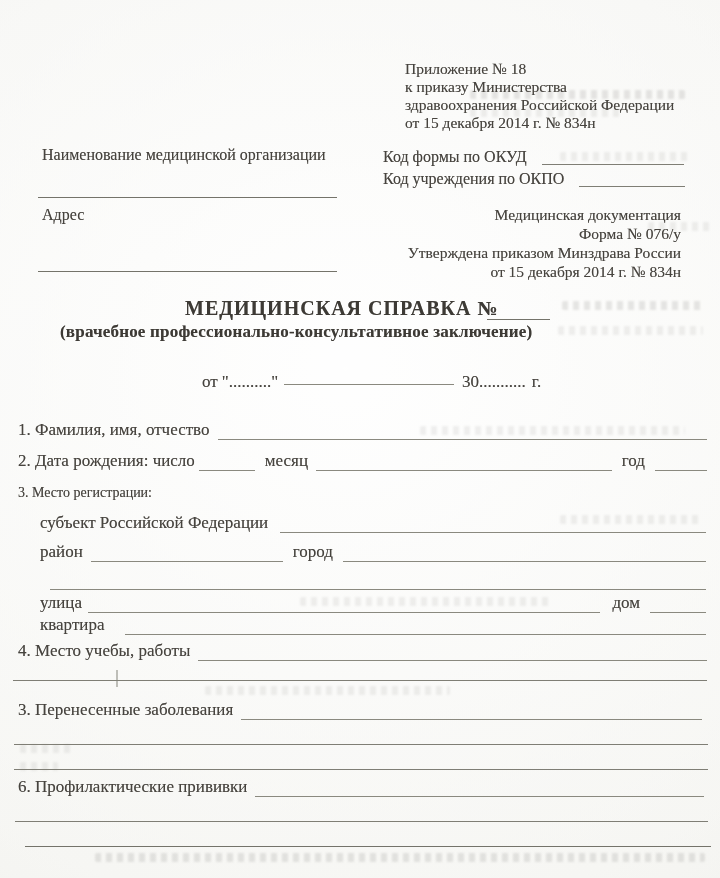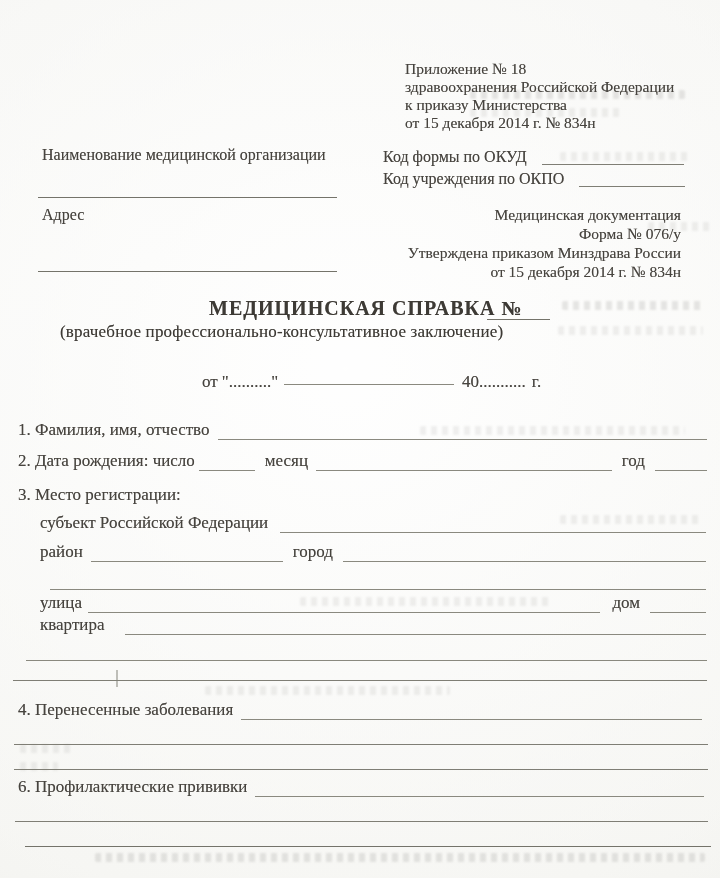--- a/index.html
+++ b/index.html
@@ -15,22 +15,22 @@
     text-shadow:0 0 .6px rgba(72,68,62,.5);
   }
 
   .abs { position:absolute; }
 
   
   .small-block { font-size:15.5px; line-height:18px; white-space:nowrap; }
   .doc-block   { font-size:15.5px; line-height:19px; text-align:center; white-space:nowrap; }
   .lbl16 { font-size:16px; white-space:nowrap; }
 
-  .title-main { font-size:20px; font-weight:bold; letter-spacing:1px; color:#3d3a35; white-space:nowrap;margin-left:24px; }
-  .title-sub  { font-size:17px; font-weight:normal; letter-spacing:.2px; color:#3d3a35; white-space:nowrap; }
+  .title-main { font-size:20px; font-weight:bold; letter-spacing:1px; color:#3d3a35; white-space:nowrap; }
+  .title-sub  { font-size:17px; font-weight:bold; letter-spacing:.2px; color:#3d3a35; white-space:nowrap; }
 
   
   .row { position:absolute; display:flex; align-items:flex-end; height:20px; font-size:17px; }
   .row .lbl { white-space:nowrap; line-height:1; padding-bottom:2px; }
   .fill { border-bottom:1px solid #8a897f; height:5px; }
   .grow { flex:1 1 auto; }
   .ml4{margin-left:4px}.ml6{margin-left:6px}.ml8{margin-left:8px}.ml10{margin-left:10px}.ml12{margin-left:12px}
 
   
   .rule { position:absolute; height:0; border-bottom:1px solid #7f7e75; }
@@ -63,22 +63,22 @@
   <div class="ghost soft" style="left:560px;top:515px;width:140px;"></div>
   <div class="ghost soft" style="left:300px;top:597px;width:250px;"></div>
   <div class="ghost soft" style="left:205px;top:686px;width:245px;"></div>
   <div class="ghost soft" style="left:20px;top:744px;width:52px;"></div>
   <div class="ghost soft" style="left:20px;top:762px;width:38px;"></div>
   <div class="ghost" style="left:95px;top:853px;width:610px;"></div>
   <div class="vmark" style="left:116px;top:670px;height:17px;"></div>
 
   <div class="abs small-block" style="left:405px;top:60px;">
     <div>Приложение № 18</div>
+    <div>к приказу Министерства</div>
     <div>здравоохранения Российской Федерации</div>
-    <div>к приказу Министерства</div>
     <div>от 15 декабря 2014 г. № 834н</div>
   </div>
 
   <div class="abs lbl16" style="left:42px;top:146px;">Наименование медицинской организации</div>
   <div class="rule dark" style="left:38px;top:197px;width:299px;"></div>
   <div class="abs lbl16" style="left:42px;top:206px;">Адрес</div>
   <div class="rule dark" style="left:38px;top:271px;width:299px;"></div>
 
   <div class="abs lbl16" style="left:383px;top:148px;">Код формы по ОКУД</div>
   <div class="rule" style="left:542px;top:164px;width:142px;"></div>
@@ -93,39 +93,39 @@
   </div>
 
   <div class="abs title-main" style="left:185px;top:297px;">МЕДИЦИНСКАЯ СПРАВКА №</div>
   <div class="rule dark" style="left:487px;top:319px;width:63px;"></div>
   <div class="abs title-sub" style="left:60px;top:322px;">(врачебное профессионально-консультативное заключение)</div>
 
   <div class="date-row" style="left:202px;top:372px;width:376px;">
     <span>от</span>
     <span class="ml4">".........."</span>
     <span class="fill ml6" style="width:170px;"></span>
-    <span class="ml8">40...........</span>
+    <span class="ml8">30...........</span>
     <span class="ml6">г.</span>
   </div>
 
   <div class="row" style="left:18px;top:420px;width:689px;">
     <span class="lbl">1. Фамилия, имя, отчество</span>
     <span class="fill grow ml8"></span>
   </div>
 
   <div class="row" style="left:18px;top:451px;width:689px;">
     <span class="lbl">2. Дата рождения: число</span>
     <span class="fill ml4" style="width:56px;"></span>
     <span class="lbl ml10">месяц</span>
     <span class="fill grow ml8"></span>
     <span class="lbl ml10">год</span>
     <span class="fill ml10" style="width:52px;"></span>
   </div>
 
-  <div class="abs" style="left:18px;top:485px;font-size:17px;white-space:nowrap;">3. Место регистрации:</div>
+  <div class="abs" style="left:18px;top:485px;font-size:14px;white-space:nowrap;">3. Место регистрации:</div>
 
   <div class="row" style="left:40px;top:513px;width:666px;">
     <span class="lbl">субъект Российской Федерации</span>
     <span class="fill grow ml12"></span>
   </div>
 
   <div class="row" style="left:40px;top:542px;width:666px;">
     <span class="lbl">район</span>
     <span class="fill ml8" style="width:192px;"></span>
     <span class="lbl ml10">город</span>
@@ -142,26 +142,27 @@
     <span class="lbl ml12">дом</span>
     <span class="fill ml10" style="width:56px;"></span>
   </div>
 
   <div class="row" style="left:40px;top:615px;width:666px;gap:13px;">
     <span class="lbl">квартира</span>
     <span class="fill grow ml8"></span>
   </div>
 
   <div class="row" style="left:18px;top:641px;width:689px;">
+    <span class="lbl">4. Место учебы, работы</span>
     <span class="fill grow ml8"></span>
   </div>
   <div class="rule" style="left:13px;top:680px;width:694px;"></div>
 
   <div class="row" style="left:18px;top:700px;width:684px;">
-    <span class="lbl">4. Перенесенные заболевания</span>
+    <span class="lbl">3. Перенесенные заболевания</span>
     <span class="fill grow ml8"></span>
   </div>
   <div class="rule" style="left:14px;top:744px;width:694px;"></div>
   <div class="rule" style="left:14px;top:769px;width:694px;"></div>
 
   <div class="row" style="left:18px;top:777px;width:686px;">
     <span class="lbl">6. Профилактические прививки</span>
     <span class="fill grow ml8"></span>
   </div>
   <div class="rule" style="left:15px;top:821px;width:693px;"></div>

